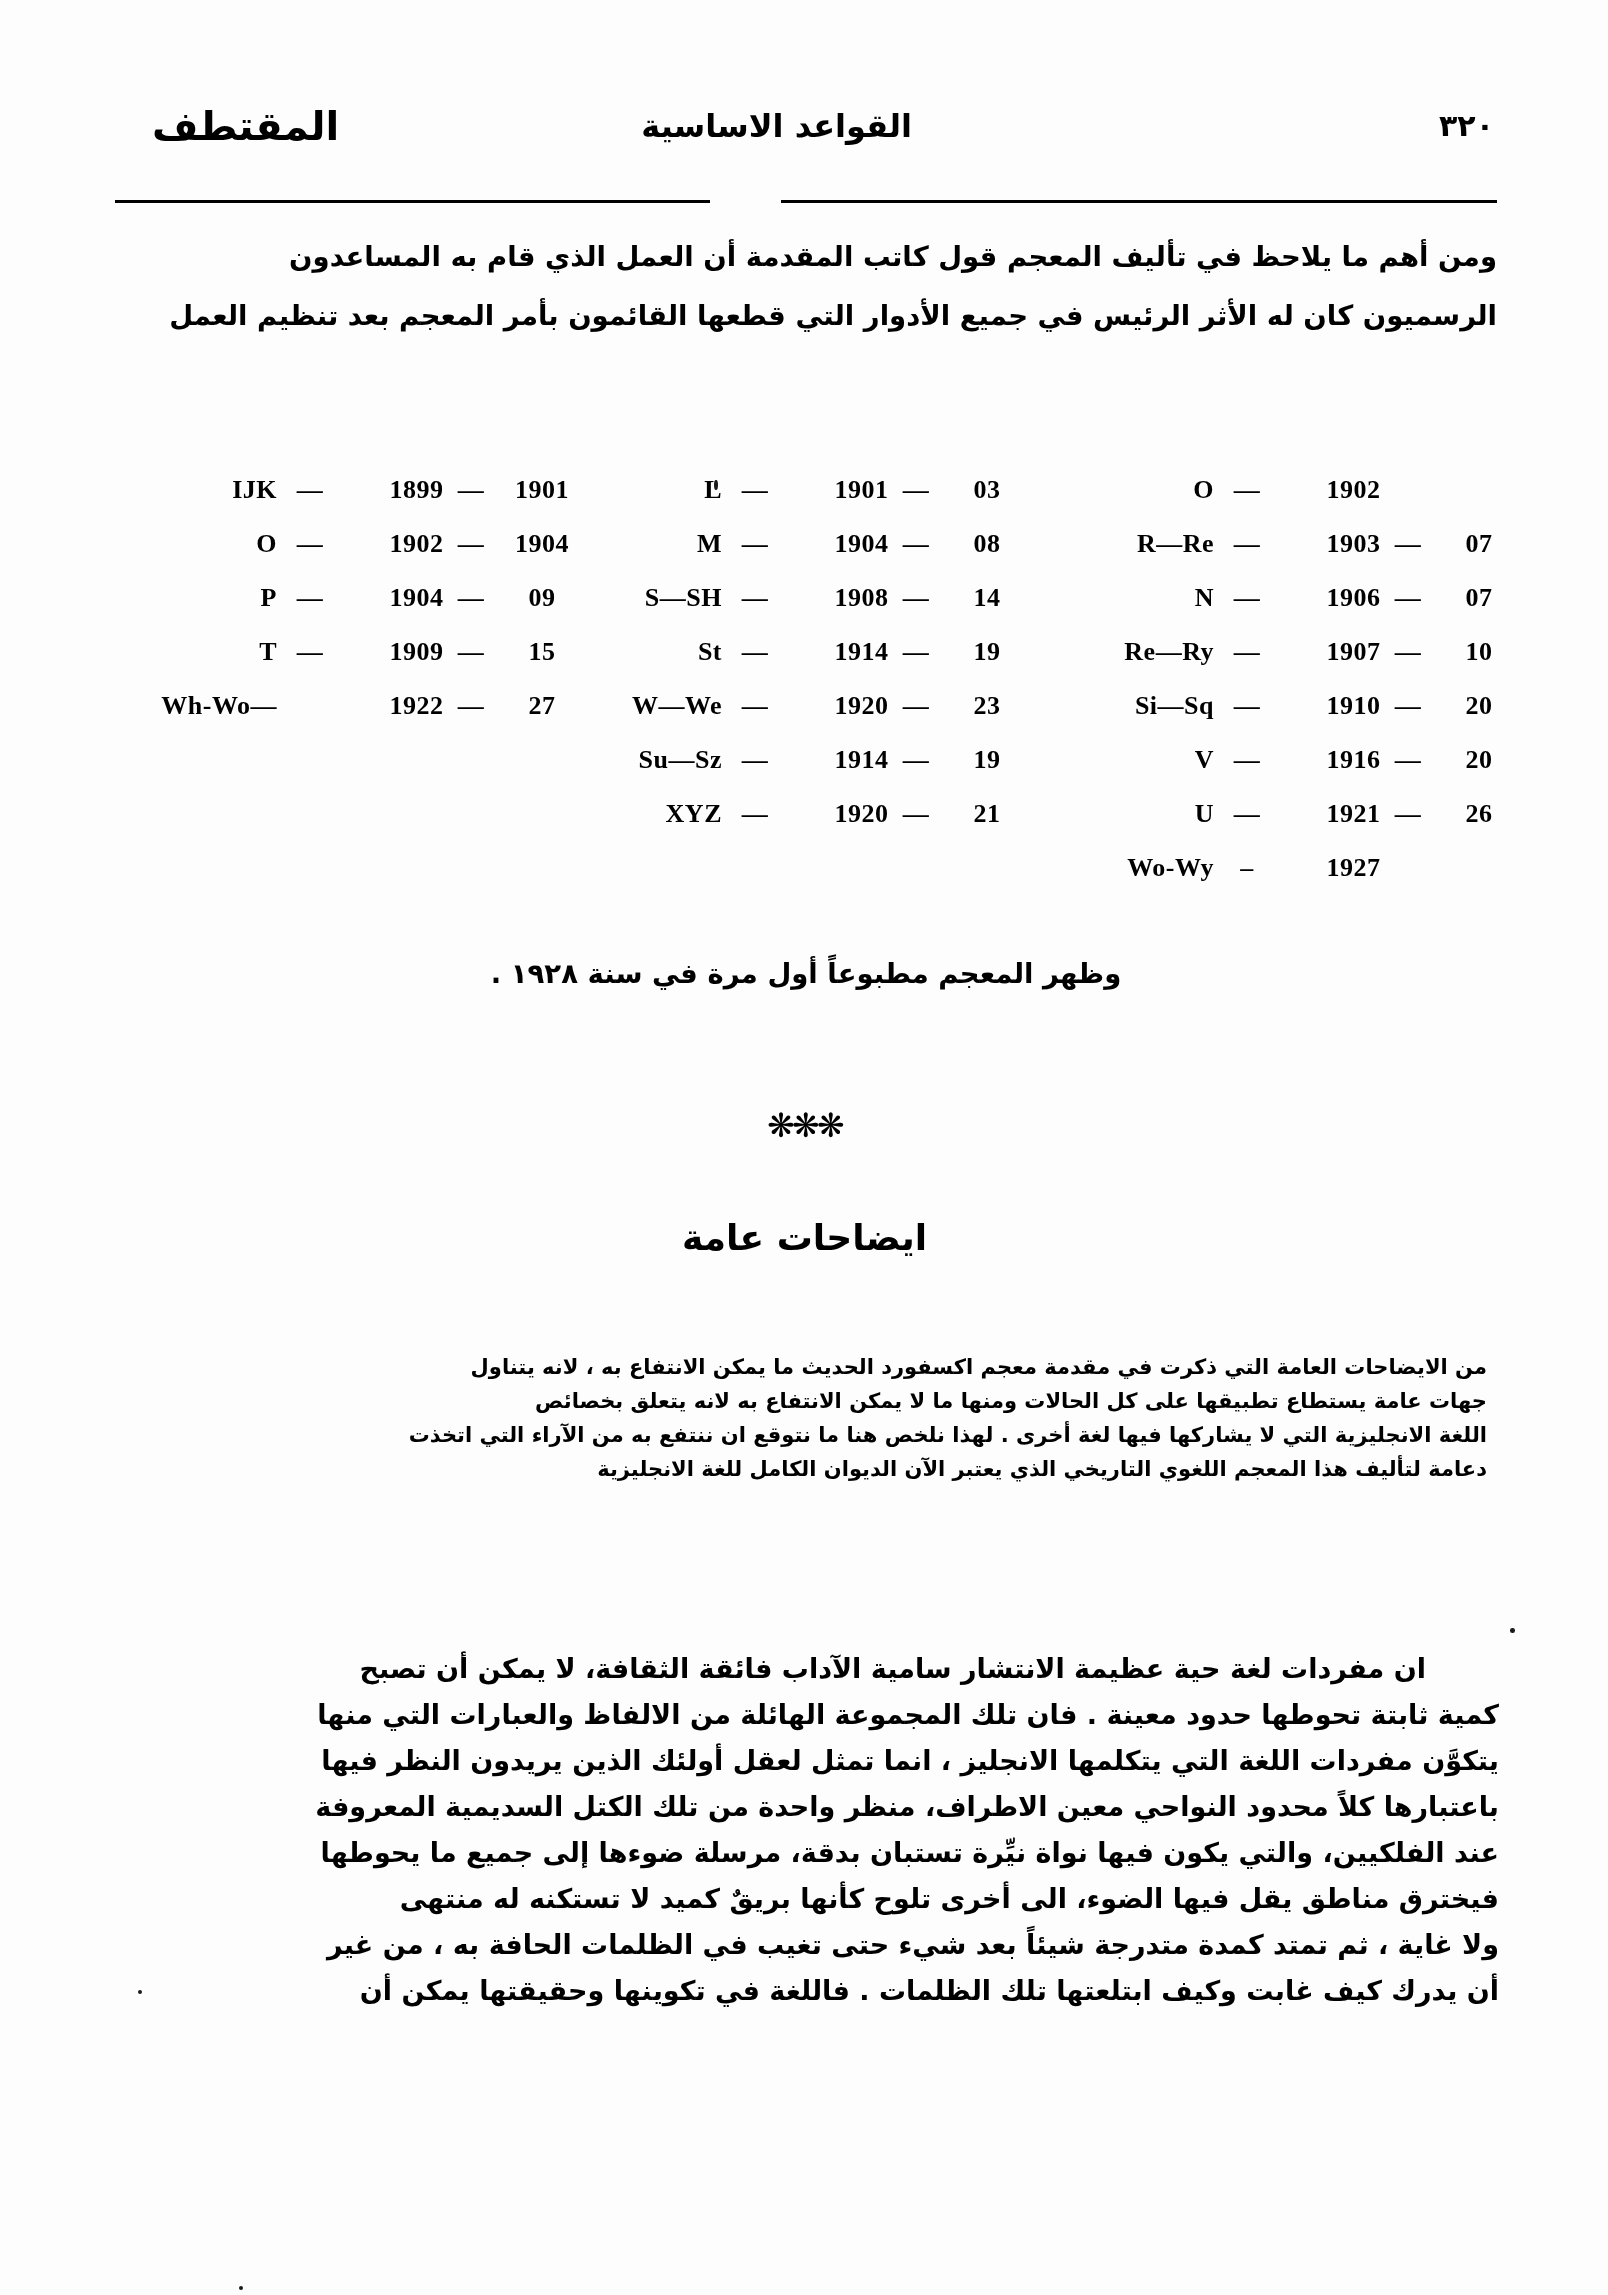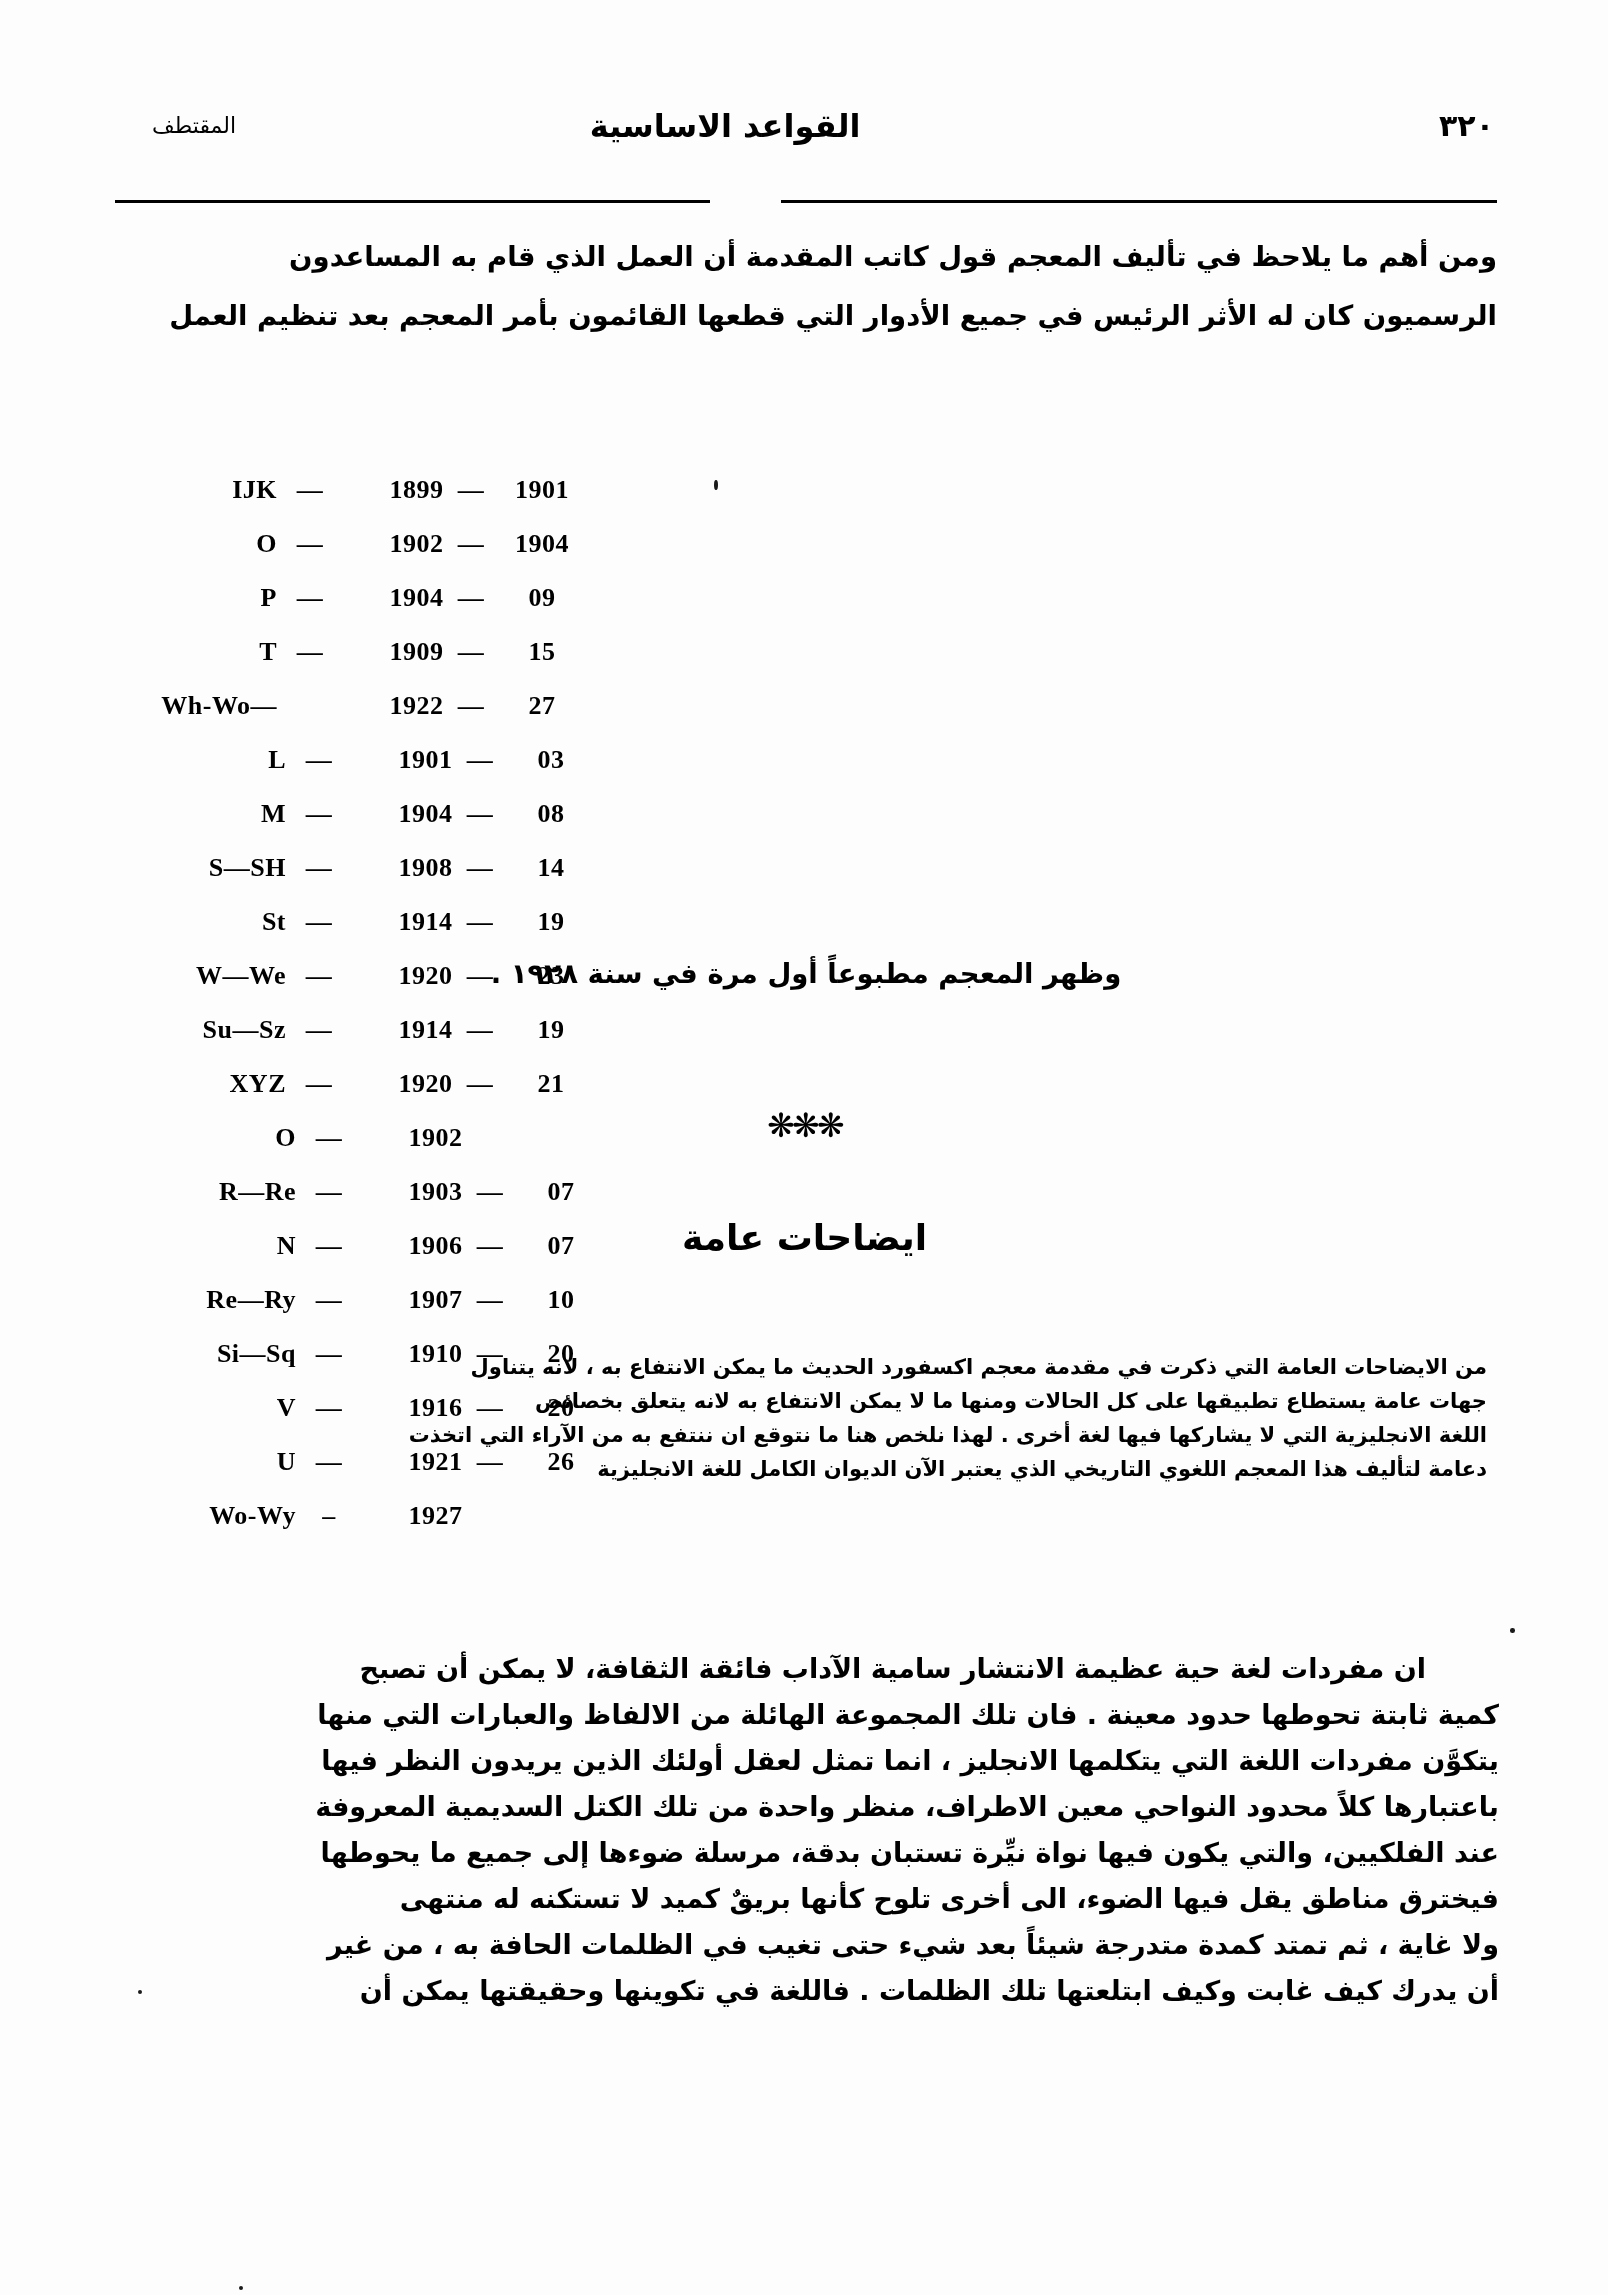--- a/index.html
+++ b/index.html
@@ -28,22 +28,22 @@
     top: 91px;
     left: 152px;
     right: 115px;
     height: 69px;
     display: flex;
     align-items: center;
     justify-content: space-between;
     direction: rtl;
   }
   .rh-journal {
-    font-size: 22px;
-    font-weight: normal;
+    font-size: 40px;
+    font-weight: bold;
     letter-spacing: -0.5px;
     white-space: nowrap;
   }
   .rh-title {
     font-size: 32px;
     font-weight: bold;
     white-space: nowrap;
     margin-right: 165px;
   }
   .rh-page {
@@ -93,21 +93,20 @@
     white-space: normal;
   }
 
   
   .year-table {
     position: absolute;
     top: 475px;
     left: 112px;
     width: 1386px;
     display: flex;
-    flex-direction: column;
     justify-content: space-between;
     direction: ltr;
   }
   .ycol {
     display: flex;
     flex-direction: column;
   }
   .ycol.col1 { width: 413px; }
   .ycol.col2 { width: 459px; }
   .ycol.col3 { width: 468px; }

